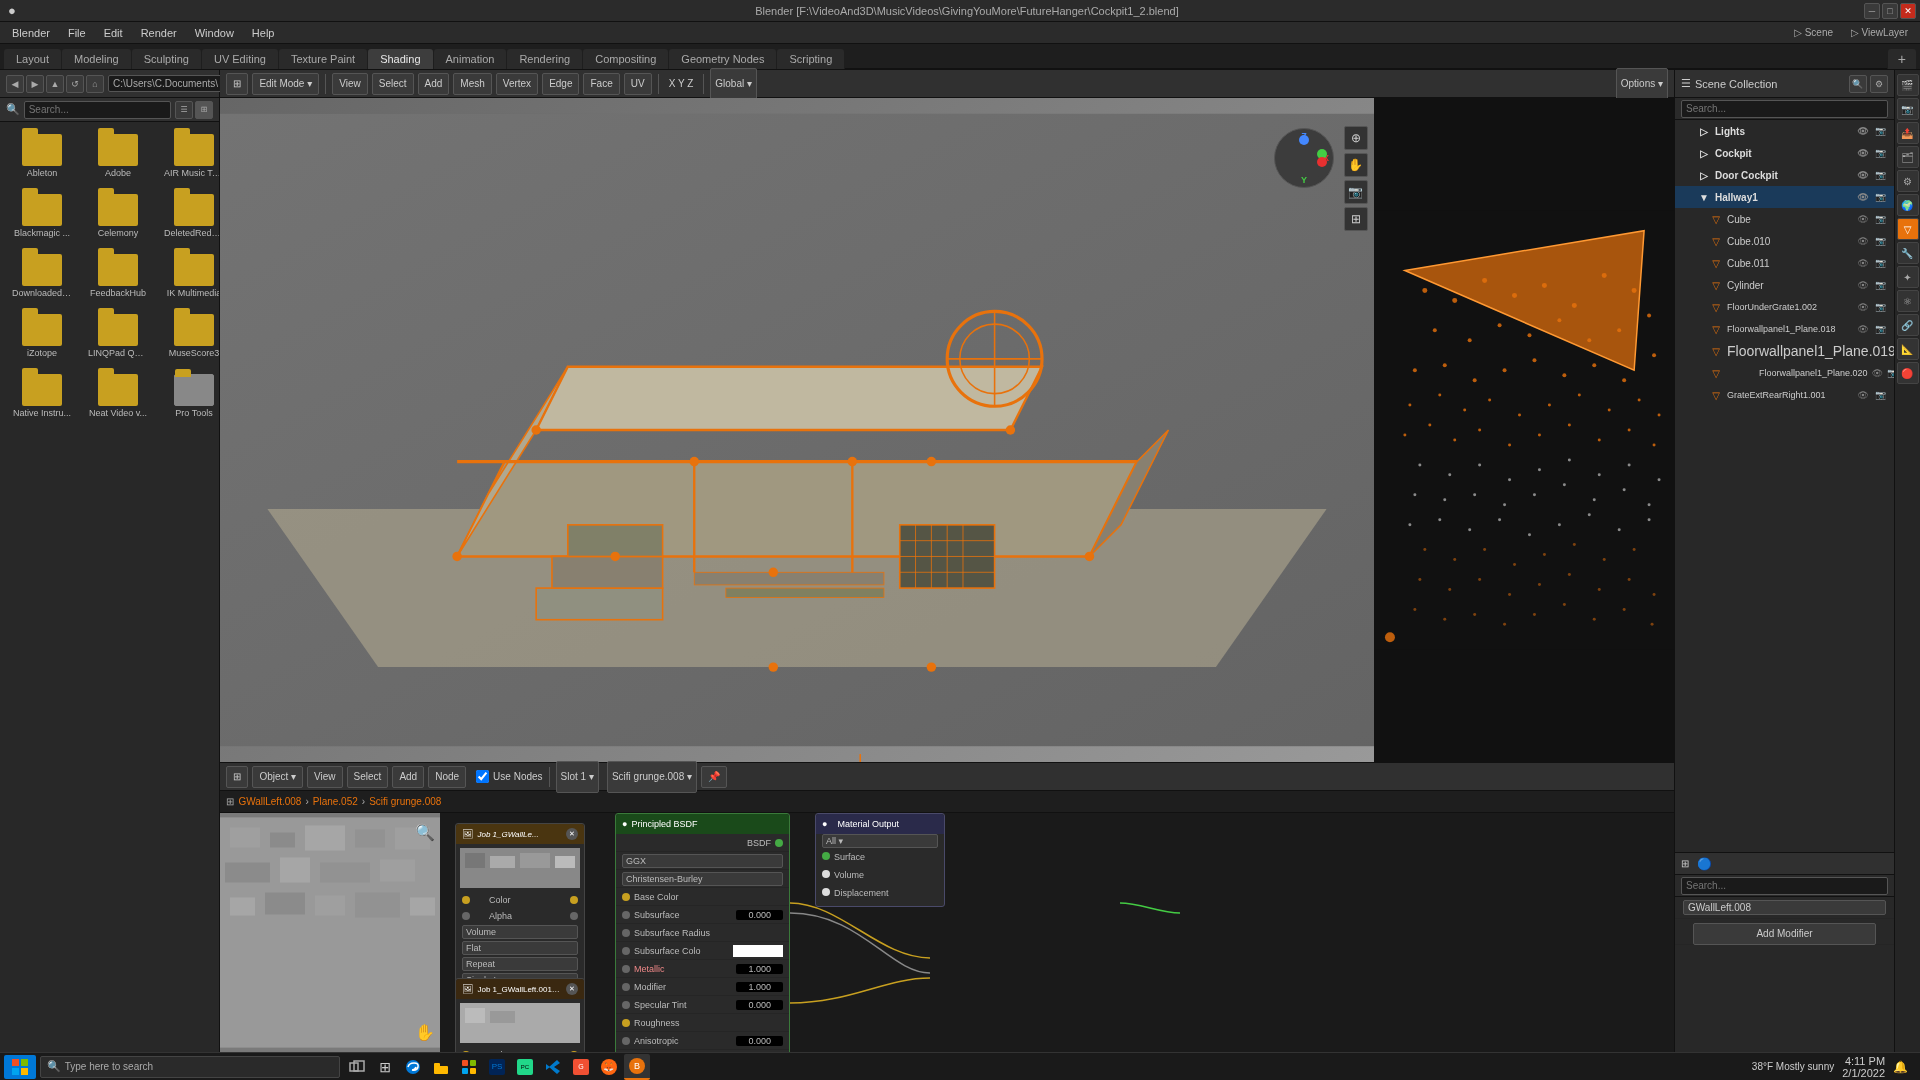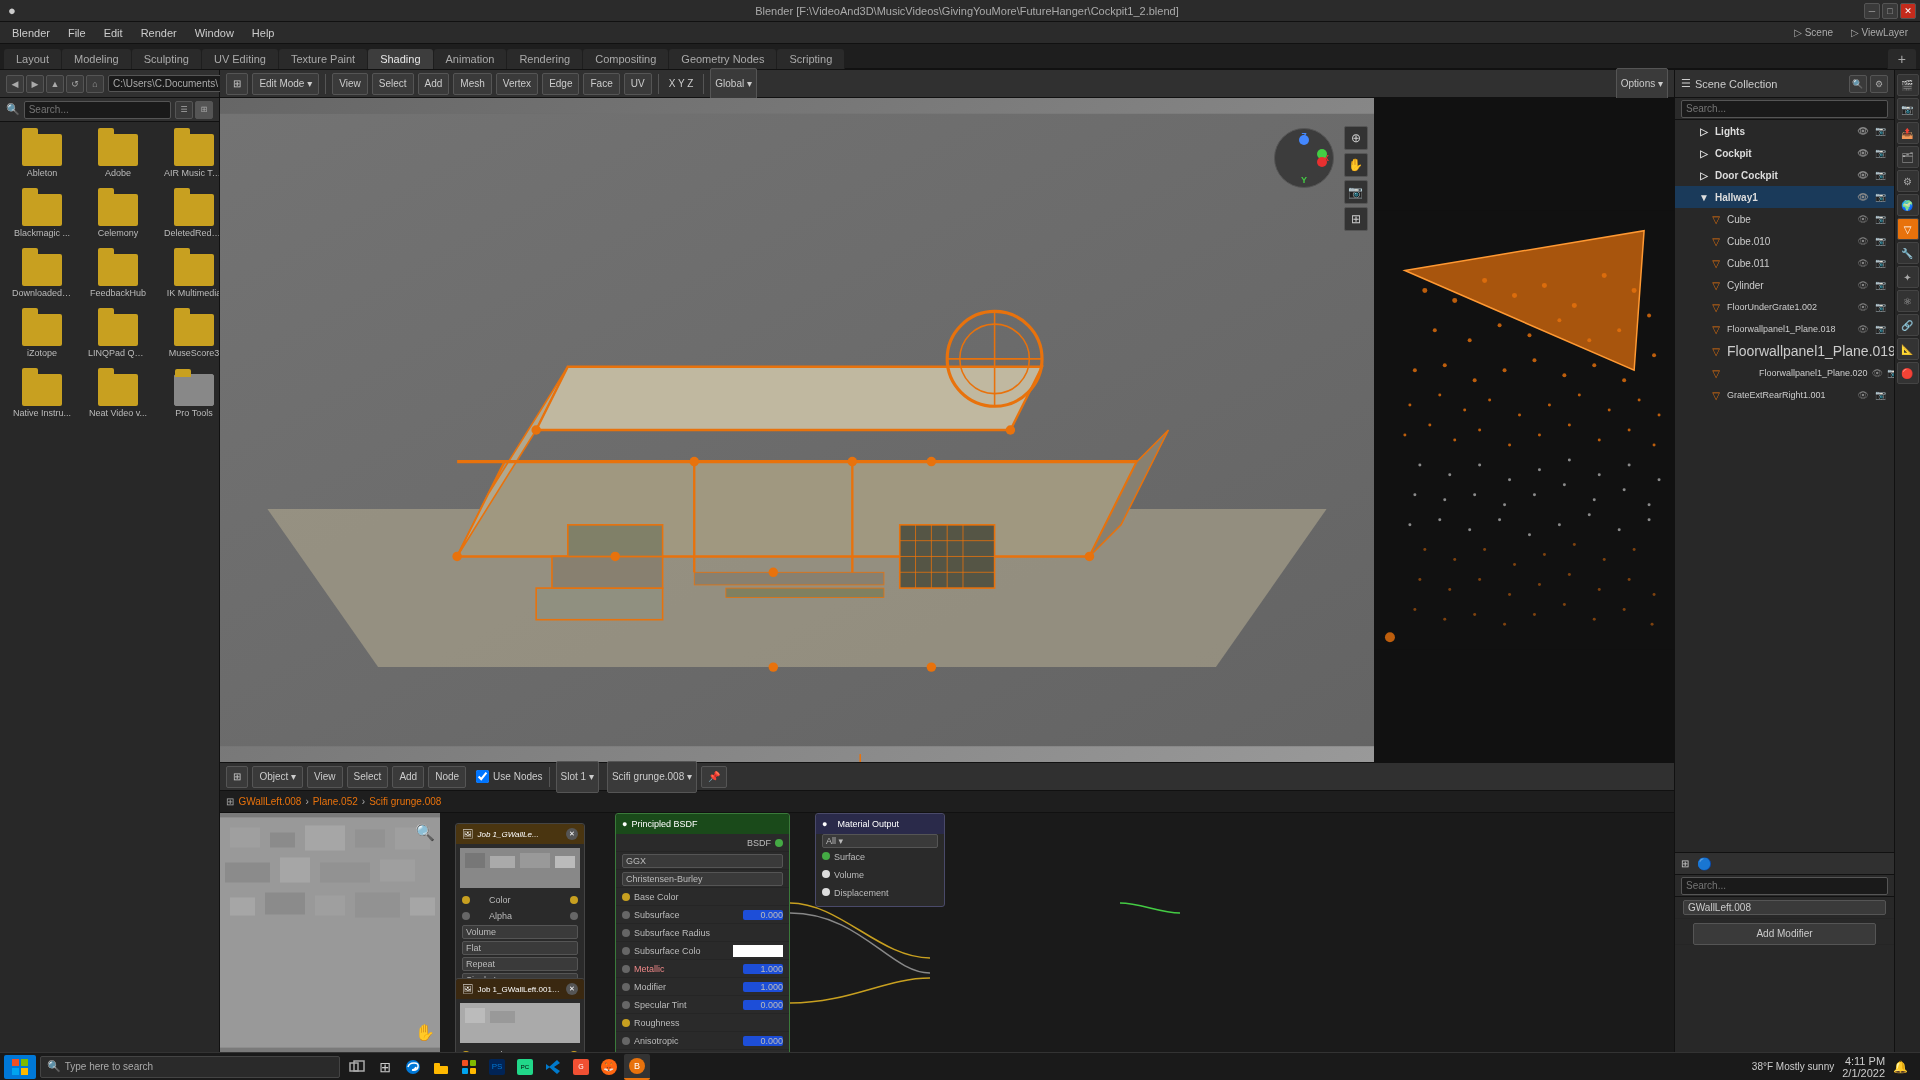--- a/index.html
+++ b/index.html
@@ -677,23 +677,23 @@
       height: 18px;
       display: flex; align-items: center;
       padding: 0 6px;
       font-size: 9px;
       color: #bbb;
       gap: 4px;
       border-bottom: 1px solid #252525;
     }
     .pn-val {
       margin-left: auto;
-      background: #1d4ed8;
+      background: #000000;
       border-radius: 2px;
-      padding: 0 0;
+      padding: 0 12px;
       font-size: 9px;
       min-width: 40px;
       text-align: right;
       color: #bbb;
     }
 
     .mat-output-node {
       position: absolute;
       background: #2a2a2a;
       border: 1px solid #4a4a6a;

